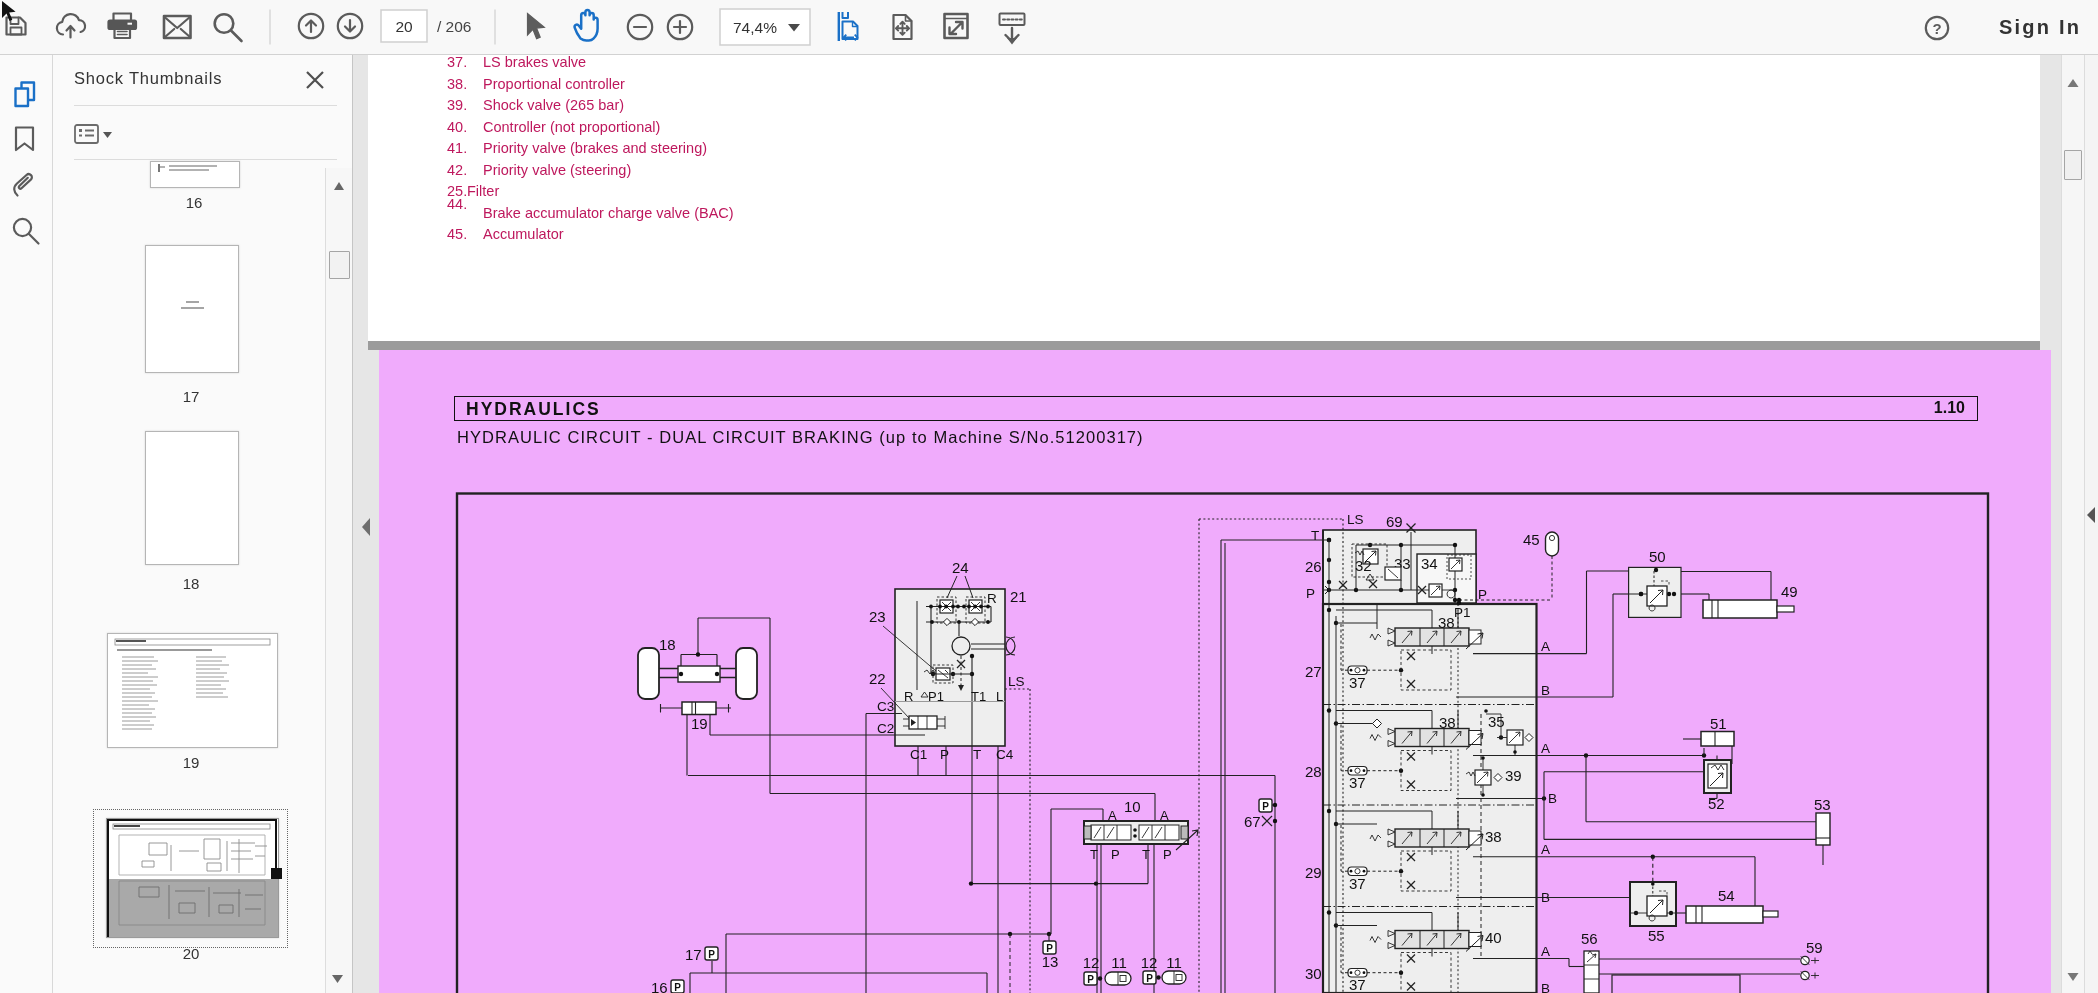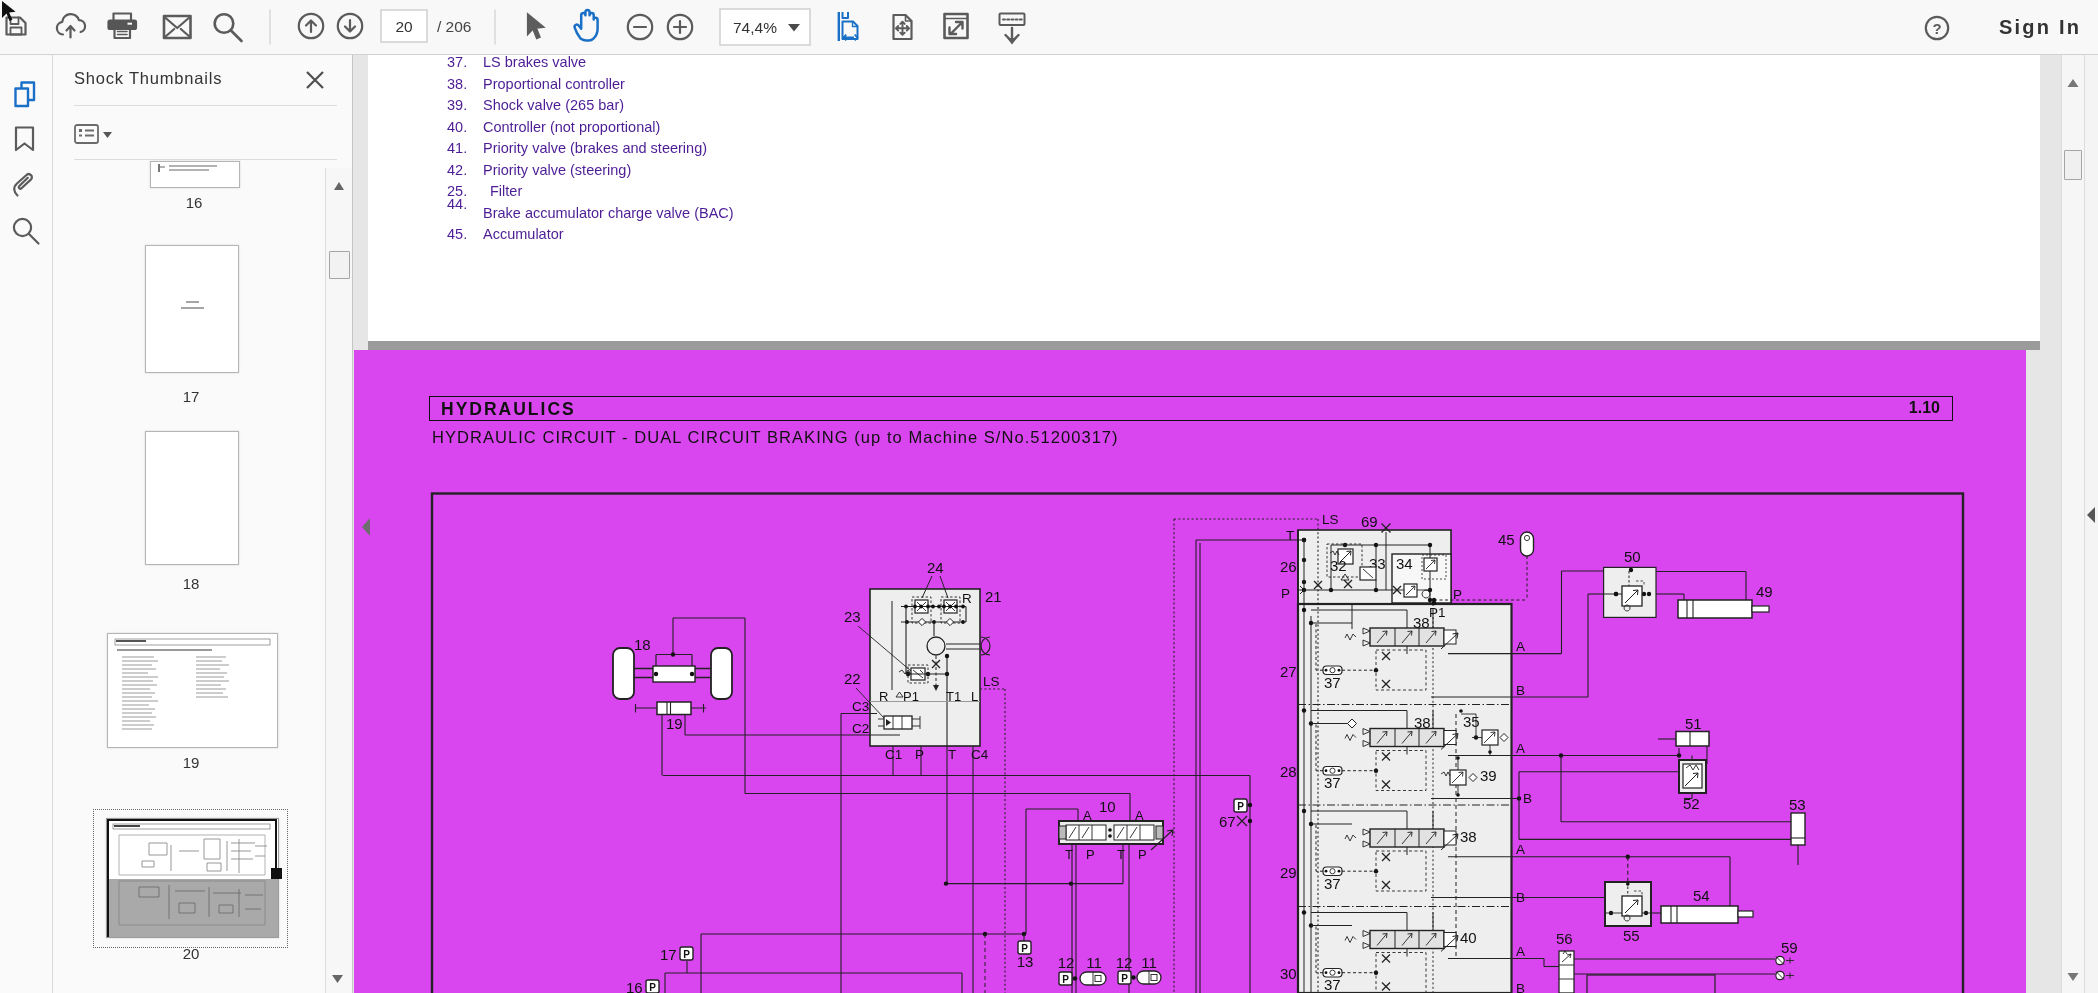--- a/index.html
+++ b/index.html
@@ -8,22 +8,22 @@
   #signin{position:absolute;left:1999px;top:16px;font-size:20px;font-weight:700;color:#333;letter-spacing:2.2px}
   #leftstrip{position:absolute;left:0;top:55px;width:52px;height:938px;background:#fafafa;border-right:1px solid #d8d8d8;z-index:20}
   #panel{position:absolute;left:53px;top:55px;width:299px;height:938px;background:#fafafa;border-right:1px solid #c5c5c5;z-index:20}
   #ptitle{position:absolute;left:21px;top:14px;font-size:16.5px;color:#333;letter-spacing:0.8px}
   .pdiv{position:absolute;left:21px;width:263px;height:0;border-top:1px solid #dcdcdc}
   .thumb{position:absolute;background:#fff;border:1px solid #b5b5b5;box-shadow:0 0 2px rgba(0,0,0,.15)}
   .tlabel{position:absolute;font-size:15px;color:#333;width:60px;text-align:center}
   #main{position:absolute;left:353px;top:55px;width:1708px;height:938px;background:#e6e6e6;overflow:hidden}
   #page1{position:absolute;left:15px;top:-1px;width:1672px;height:287px;background:#fff}
   #sepbar{position:absolute;left:15px;top:286px;width:1672px;height:9px;background:#9b9b9b}
-  #page2{position:absolute;left:1px;top:295px;width:1672px;height:643px;background:#d946ef}
-  .li{position:absolute;font-size:14.5px;color:#4c1d95;white-space:pre}
+  #page2{position:absolute;left:26px;top:295px;width:1672px;height:643px;background:#f0abfc}
+  .li{position:absolute;font-size:14.5px;color:#be185d;white-space:pre}
   #hydbox{position:absolute;left:75px;top:46px;width:1522px;height:23px;border:1.6px solid #111}
   #hydbox span.l{position:absolute;left:11px;top:2px;font-size:17.5px;font-weight:700;color:#111;letter-spacing:2px}
   #hydbox span.r{position:absolute;right:12px;top:2px;font-size:16px;font-weight:700;color:#111}
   #subt{position:absolute;left:78px;top:78px;font-size:16.5px;font-weight:400;color:#111;letter-spacing:1.05px}
   #pscroll{position:absolute;left:272px;top:113px;width:26px;height:825px;background:#f7f7f7;border-left:1px solid #ddd;z-index:25}
   #pthumbbox{position:absolute;left:3px;top:83px;width:19px;height:26px;background:#f2f2f2;border:1px solid #a5a5a5;border-radius:1px}
   #mscroll{position:absolute;left:2061px;top:55px;width:22px;height:938px;background:#f6f6f6;border-left:1px solid #dcdcdc;border-right:1px solid #dcdcdc;z-index:25}
   #mthumb{position:absolute;left:2px;top:95px;width:16px;height:28px;background:#f0f0f0;border:1px solid #a5a5a5;border-radius:1px}
   #rstrip{position:absolute;left:2085px;top:55px;width:13px;height:938px;background:#f4f4f4;z-index:25}
 </style>
@@ -216,21 +216,21 @@
       <div class="li" style="left:115px;top:22px">Proportional controller</div>
     <div class="li" style="left:79px;top:43px">39.</div>
       <div class="li" style="left:115px;top:43px">Shock valve (265 bar)</div>
     <div class="li" style="left:79px;top:65px">40.</div>
       <div class="li" style="left:115px;top:65px">Controller (not proportional)</div>
     <div class="li" style="left:79px;top:86px">41.</div>
       <div class="li" style="left:115px;top:86px">Priority valve (brakes and steering)</div>
     <div class="li" style="left:79px;top:108px">42.</div>
       <div class="li" style="left:115px;top:108px">Priority valve (steering)</div>
     <div class="li" style="left:79px;top:129px">25.</div>
-      <div class="li" style="left:122px;top:129px">Filter</div>
+      <div class="li" style="left:99px;top:129px">Filter</div>
     <div class="li" style="left:79px;top:142px">44.</div>
       <div class="li" style="left:115px;top:151px">Brake accumulator charge valve (BAC)</div>
     <div class="li" style="left:79px;top:172px">45.</div>
       <div class="li" style="left:115px;top:172px">Accumulator</div>
   </div>
   <div id="sepbar"></div>
   <div id="page2">
     <div id="hydbox">
         <span class="l">HYDRAULICS</span>
         <span class="r">1.10</span>

